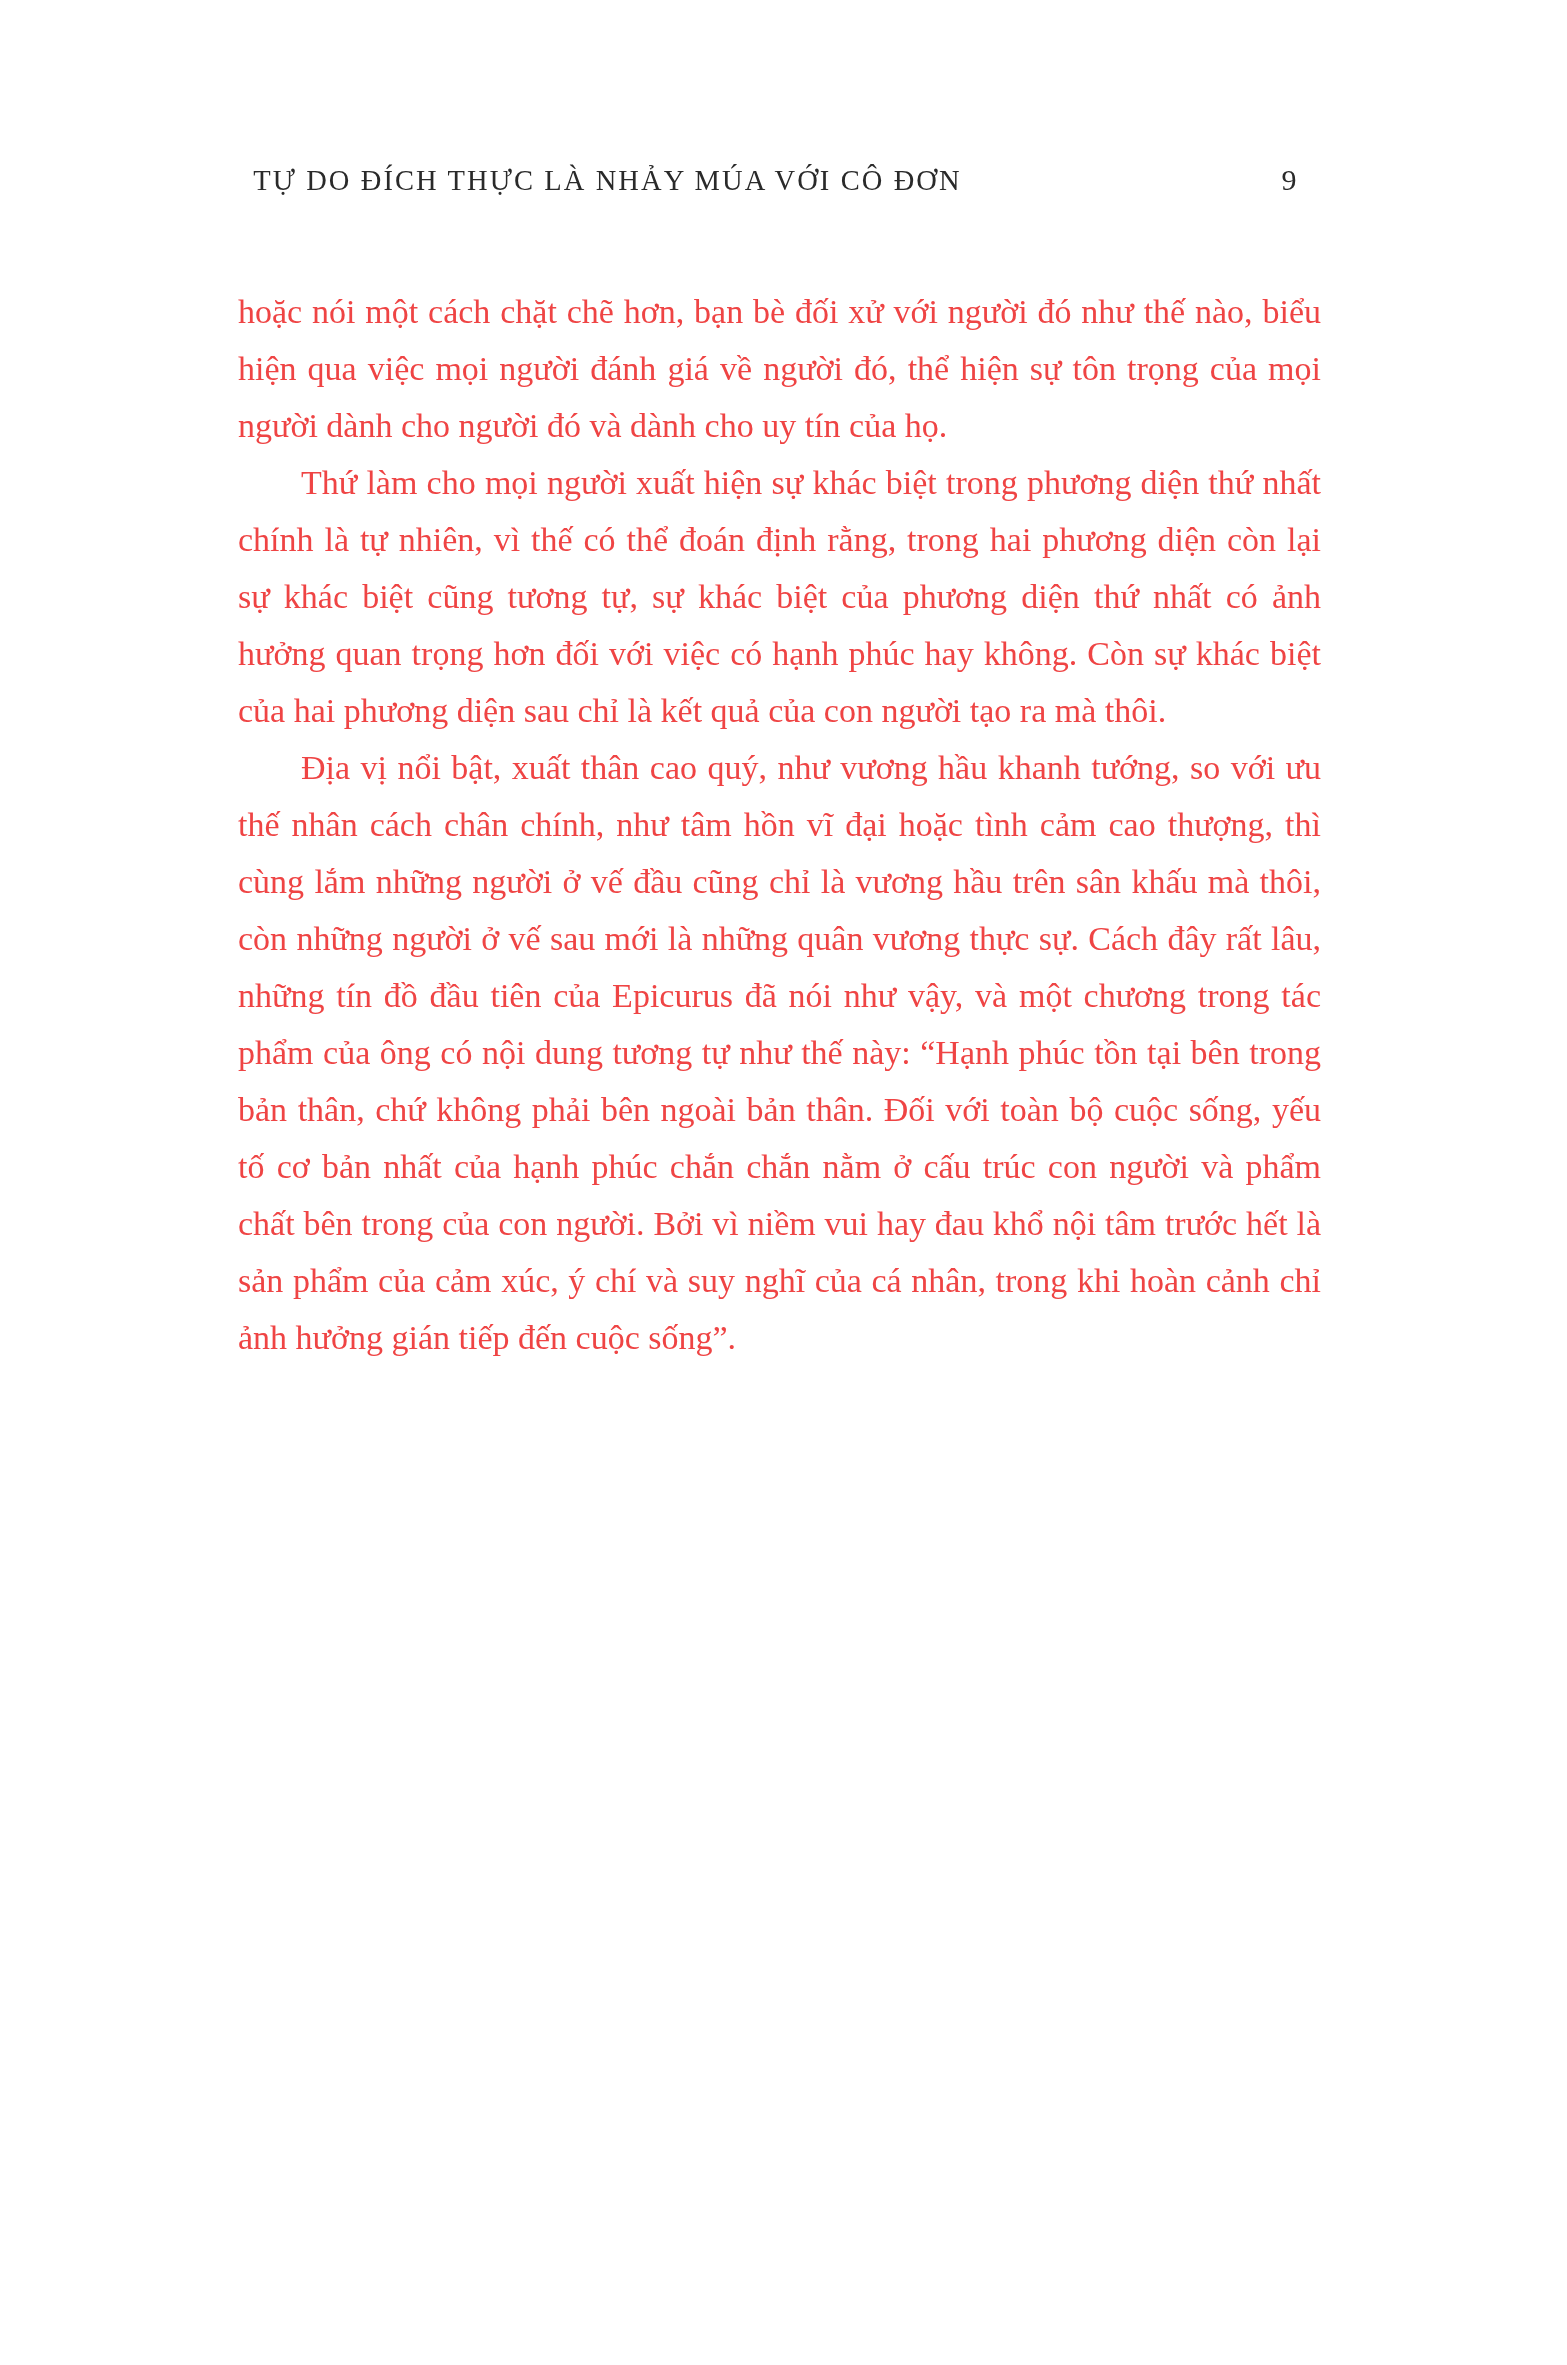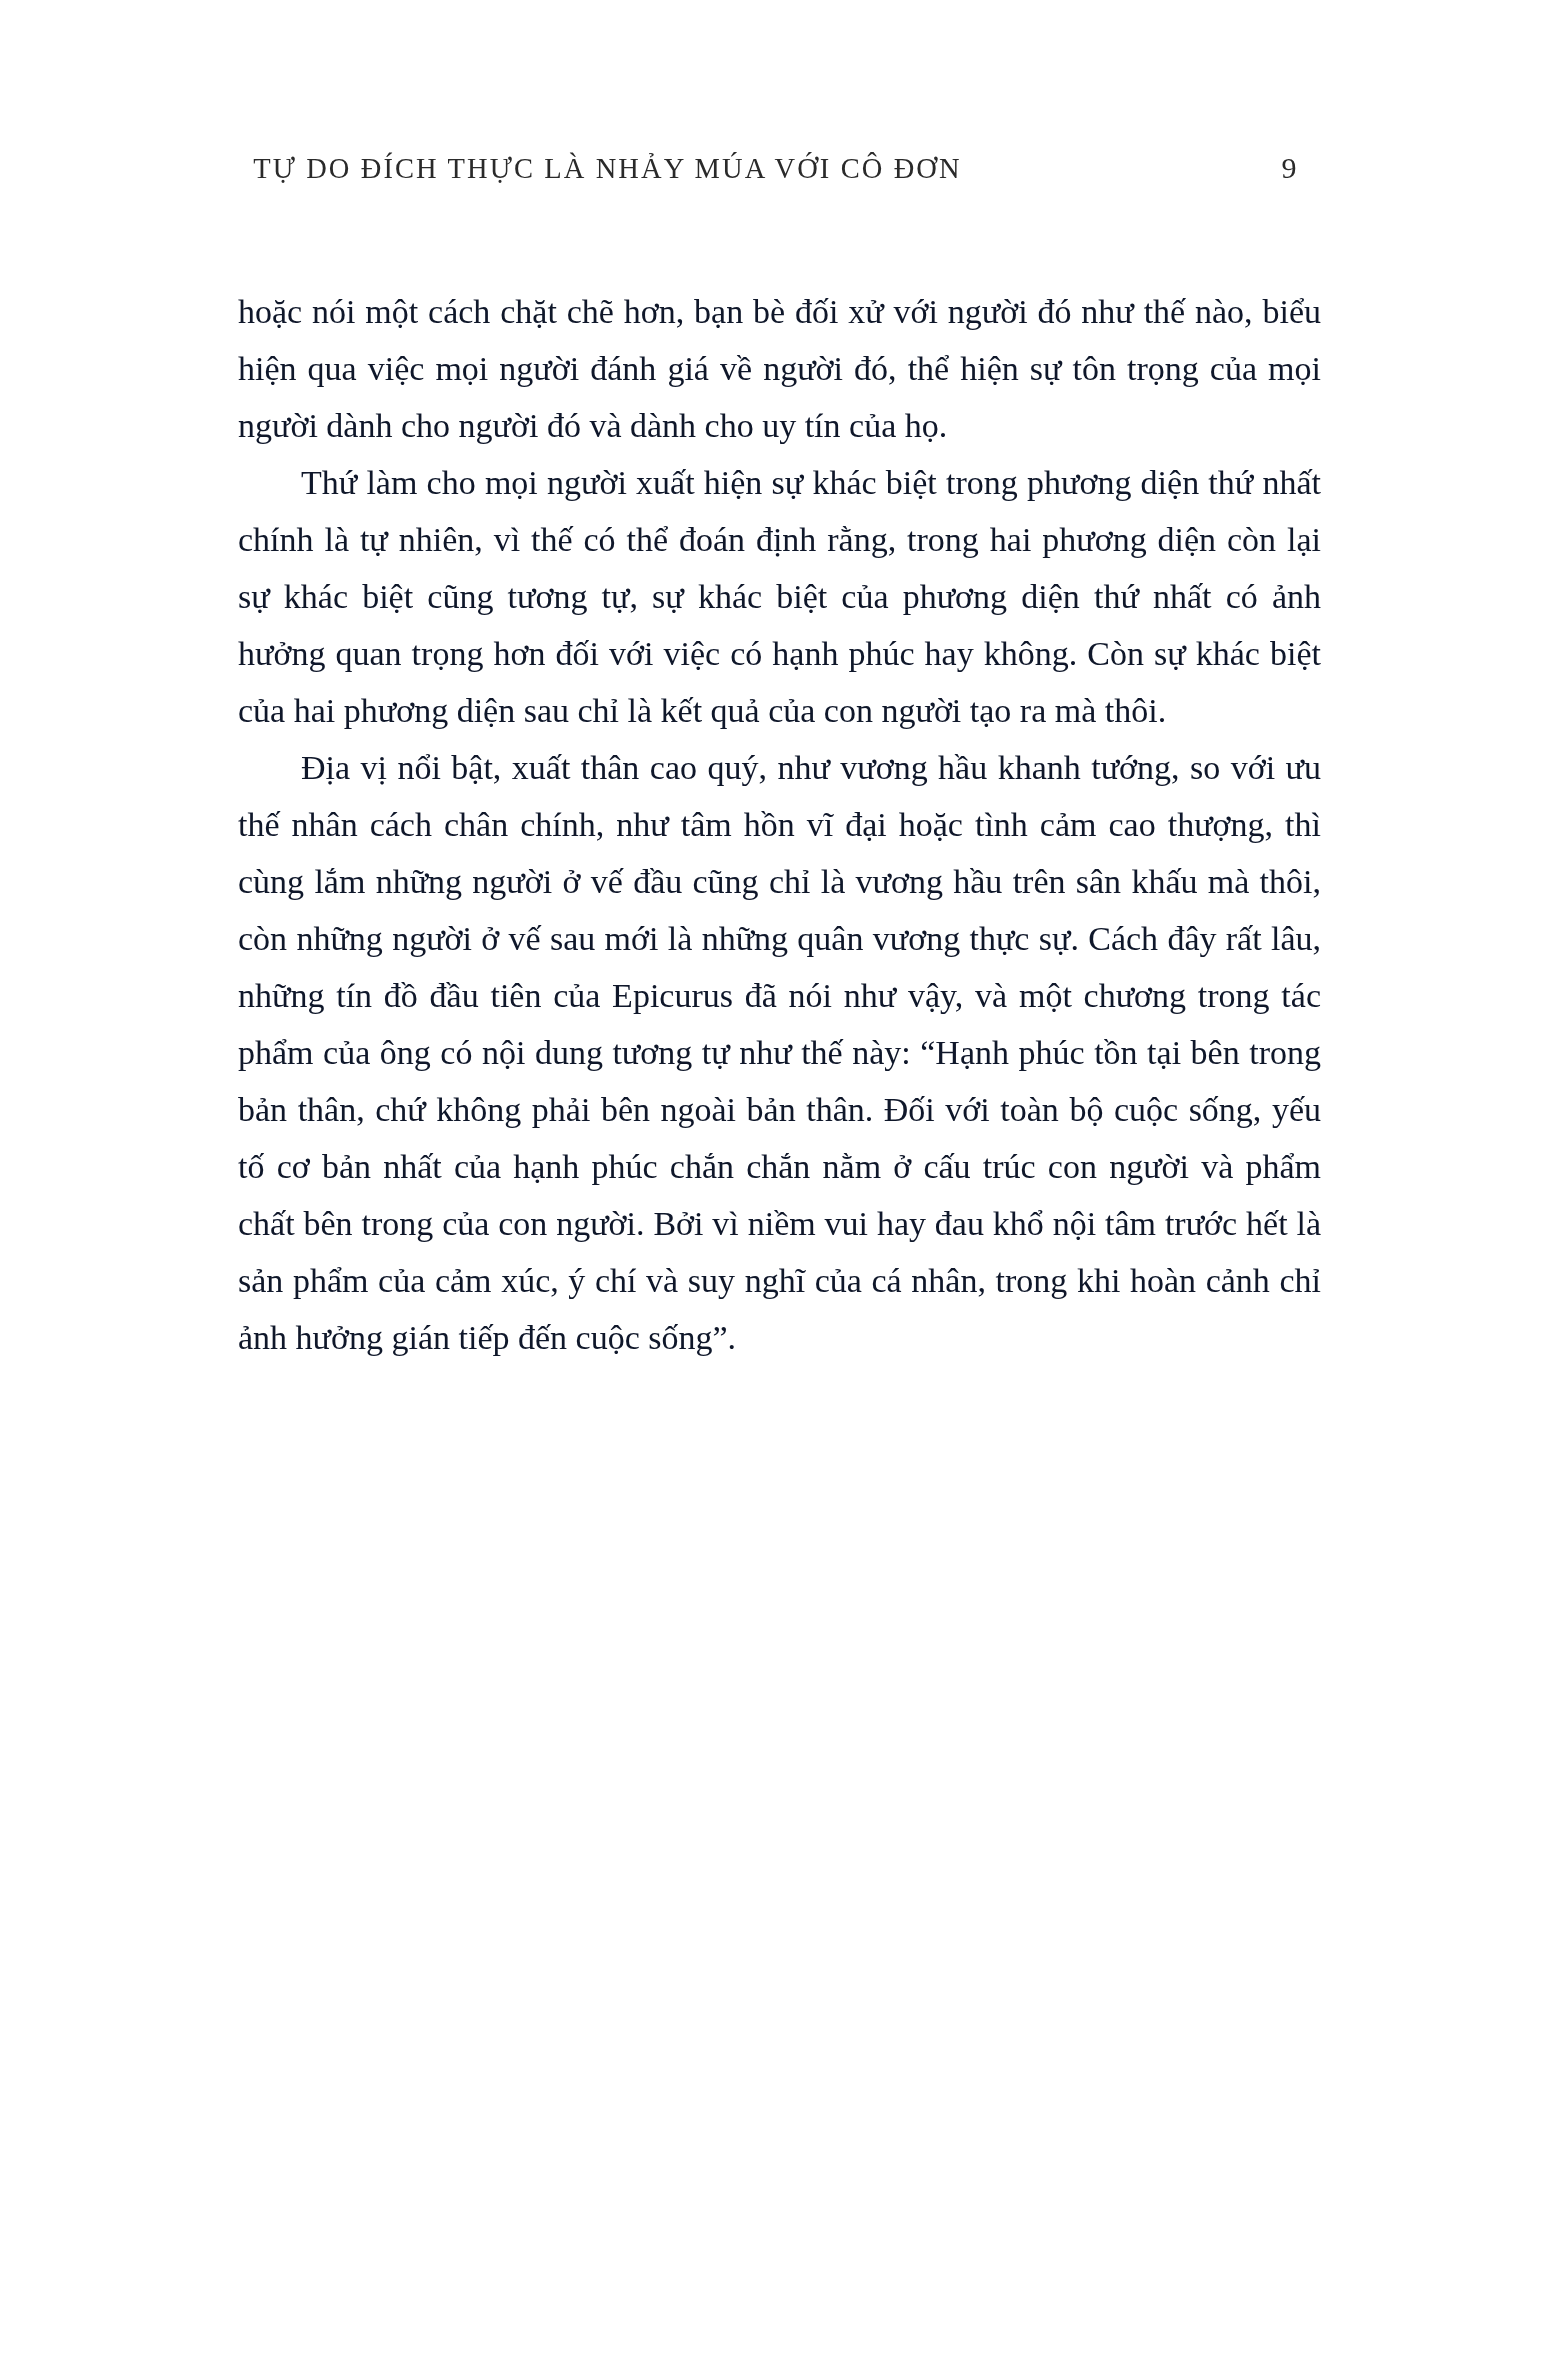--- a/index.html
+++ b/index.html
@@ -18,21 +18,21 @@
     position: relative;
     width: 1568px;
     height: 2366px;
     box-sizing: border-box;
     padding: 0;
   }
   .running-head {
     position: absolute;
     left: 0;
     right: 0;
-    top: 151px;
+    top: 163px;
     display: flex;
     justify-content: center;
     align-items: center;
   }
   .running-head-inner {
     width: 1091px;
     display: flex;
     justify-content: space-between;
     align-items: baseline;
   }
@@ -57,21 +57,21 @@
     left: 238px;
     top: 283px;
     width: 1083px;
   }
   p.para {
     margin: 0 0 0 0;
     font-size: 34px;
     line-height: 57px;
     text-align: justify;
     text-justify: inter-word;
-    color: #0f172a;
+    color: #ef4444;
     hyphens: none;
   }
   p.indent {
     text-indent: 63px;
     font-family: Liberation Serif, serif;
   }
   p.para + p.para {
     margin-top: 0px;
   }
 </style>

